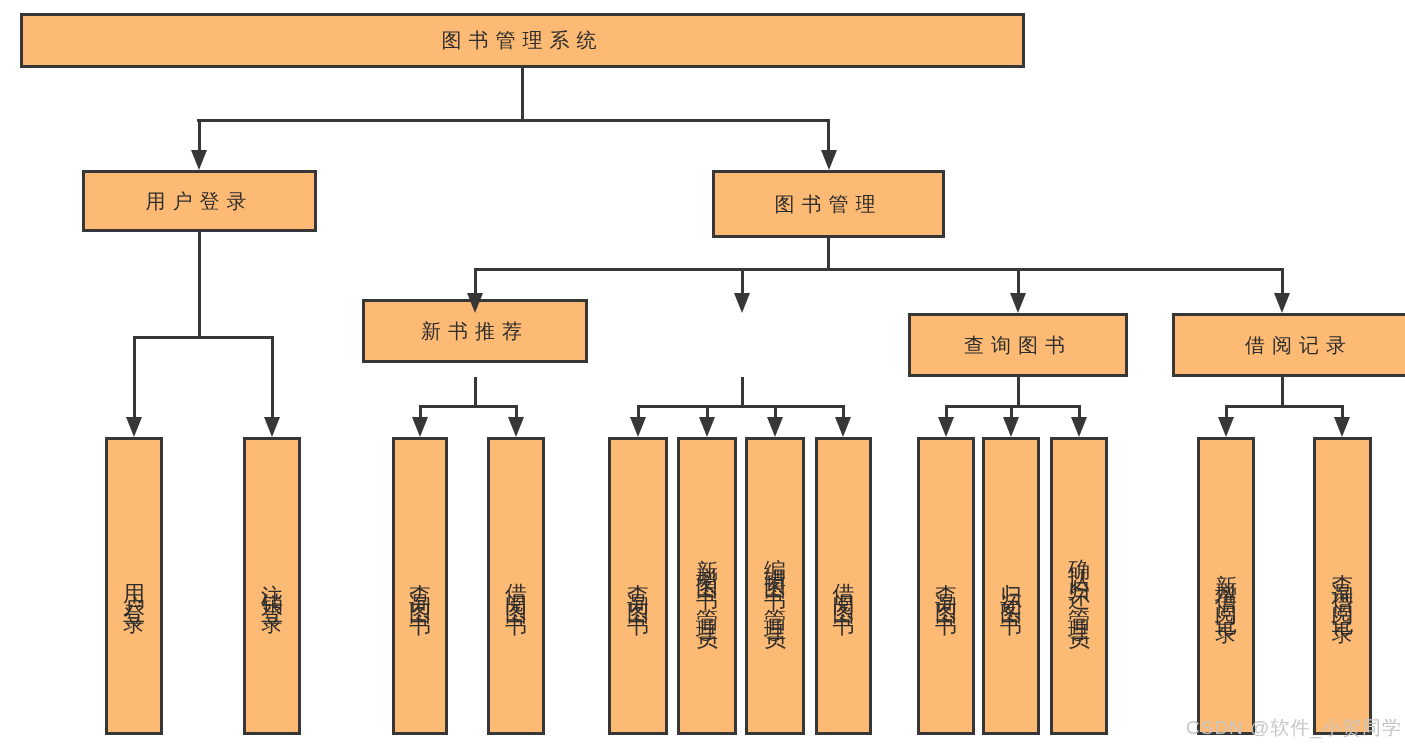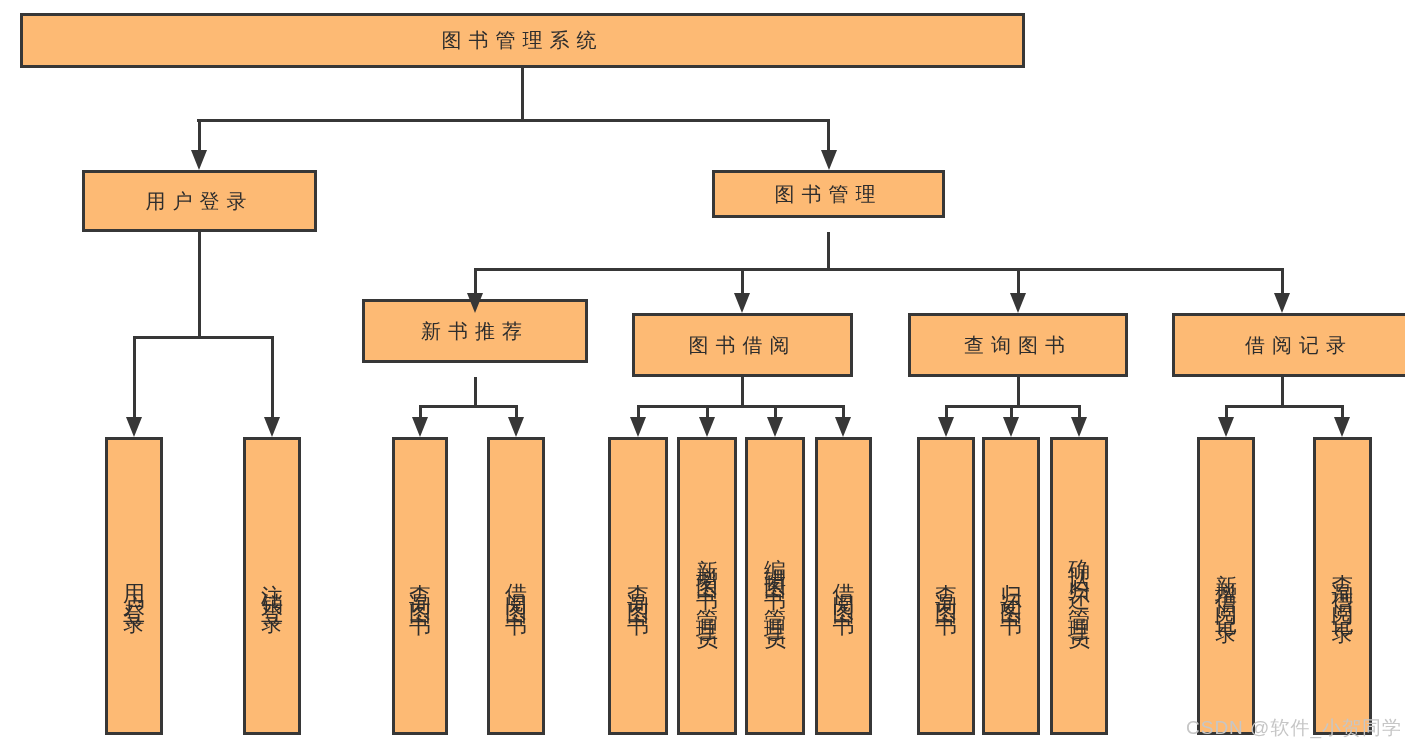--- a/index.html
+++ b/index.html
@@ -33,31 +33,28 @@
 <div class="canvas">
 
   <div class="box" style="left:20px;top:13px;width:1005px;height:55px;">
     <span class="htext">图书管理系统</span>
   </div>
 
   <div class="box" style="left:82px;top:170px;width:235px;height:62px;">
     <span class="htext">用户登录</span>
   </div>
 
-  <div class="box" style="left:712px;top:170px;width:233px;height:48px;">
+  <div class="box" style="left:712px;top:170px;width:233px;height:68px;">
     <span class="htext">图书管理</span>
   </div>
 
   <div class="box" style="left:362px;top:299px;width:226px;height:64px;">
     <span class="htext">新书推荐</span>
   </div>
 
-  <div class="box" style="left:632px;top:313px;width:221px;height:64px;">
-    <span class="htext">图书借阅</span>
-  </div>
 
   <div class="box" style="left:908px;top:313px;width:220px;height:64px;">
     <span class="htext">查询图书</span>
   </div>
 
   <div class="box" style="left:1172px;top:313px;width:254px;height:64px;">
     <span class="htext">借阅记录</span>
   </div>
 
   <div class="box" style="left:105px;top:437px;width:58px;height:298px;">

